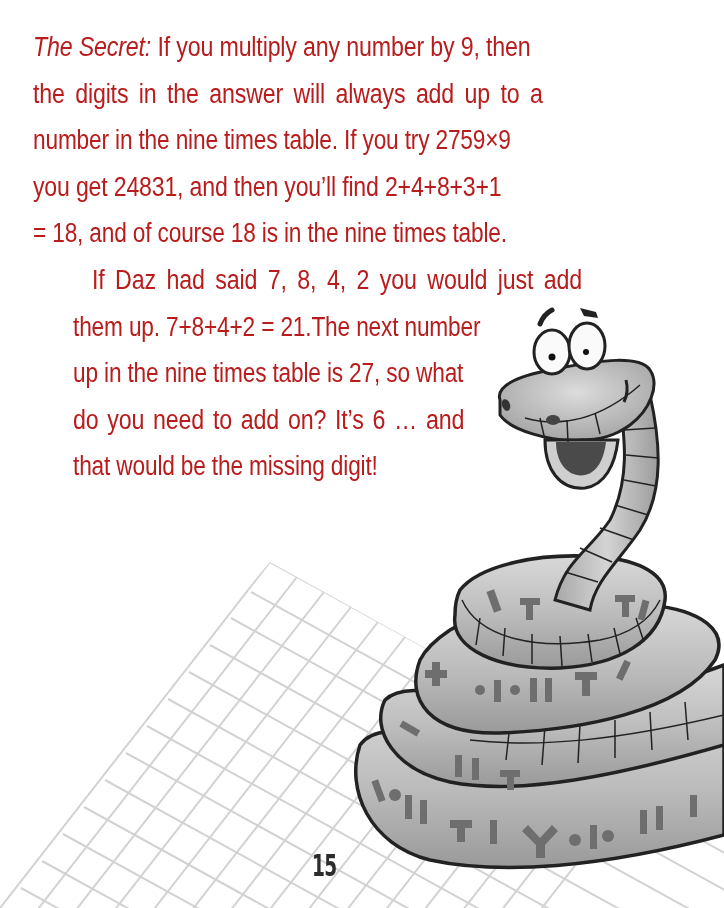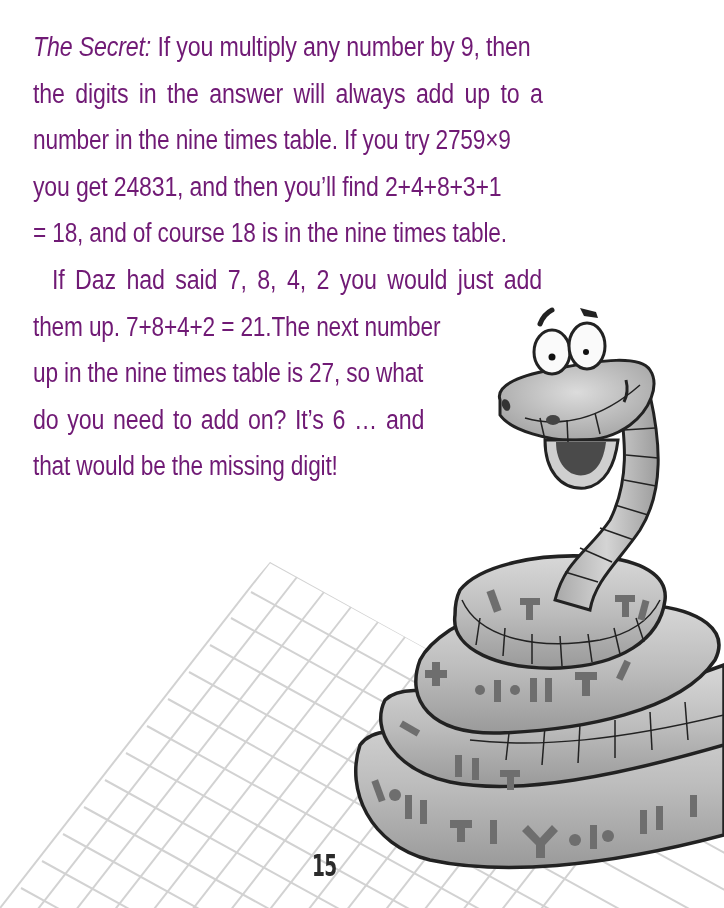--- a/index.html
+++ b/index.html
@@ -3,21 +3,21 @@
 <meta charset="utf-8">
 <style>
   html, body { margin: 0; padding: 0; background: #ffffff; }
   body { width: 724px; height: 908px; position: relative; overflow: hidden; }
   .page { position: absolute; left: 0; top: 0; width: 724px; height: 908px; background: #fff; }
 
   .para {
     position: absolute;
     left: 33px;
     font-family: "Liberation Sans", sans-serif;
-    color: #701a75;
+    color: #b91c1c;
     font-size: 27px;
     line-height: 46.5px;
     transform-origin: 0 0;
     white-space: nowrap;
     letter-spacing: -0.2px;
   }
   .line { display: block; height: 46.5px; transform-origin: 0 50%; }
   .italic { font-style: italic; }
 
   .grid-wrap { position: absolute; left: 0; top: 0; width: 724px; height: 908px; pointer-events: none; }
@@ -88,21 +88,21 @@
   <div class="para" style="top:24px;">
     <span class="line" style="transform:scaleX(0.86);">
       <span class="italic">The Secret:</span><span> If you multiply any number by 9, then</span>
     </span>
     <span class="line" style="transform:scaleX(0.858); word-spacing:5px;">the digits in the answer will always add up to a</span>
     <span class="line" style="transform:scaleX(0.84);">number in the nine times table. If you try 2759×9</span>
     <span class="line" style="transform:scaleX(0.855);">you get 24831, and then you’ll find 2+4+8+3+1</span>
     <span class="line" style="transform:scaleX(0.84);">= 18, and of course 18 is in the nine times table.</span>
   </div>
 
-  <div class="para" style="top:257px;">
+  <div class="para" style="top:257px;margin-left:40px;">
     <span class="line" style="transform:scaleX(0.86); padding-left:22px; word-spacing:5px;">If Daz had said 7, 8, 4, 2 you would just add</span>
     <span class="line" style="transform:scaleX(0.84);">them up. 7+8+4+2 = 21.The next number</span>
     <span class="line" style="transform:scaleX(0.84);">up in the nine times table is 27, so what</span>
     <span class="line" style="transform:scaleX(0.86); word-spacing:3px;">do you need to add on? It’s 6 … and</span>
     <span class="line" style="transform:scaleX(0.84);">that would be the missing digit!</span>
   </div>
 
   <svg class="snake-wrap" width="724" height="908" viewBox="0 0 724 908">
     <defs>
       <linearGradient id="bodyG" x1="0" y1="0" x2="0" y2="1">

